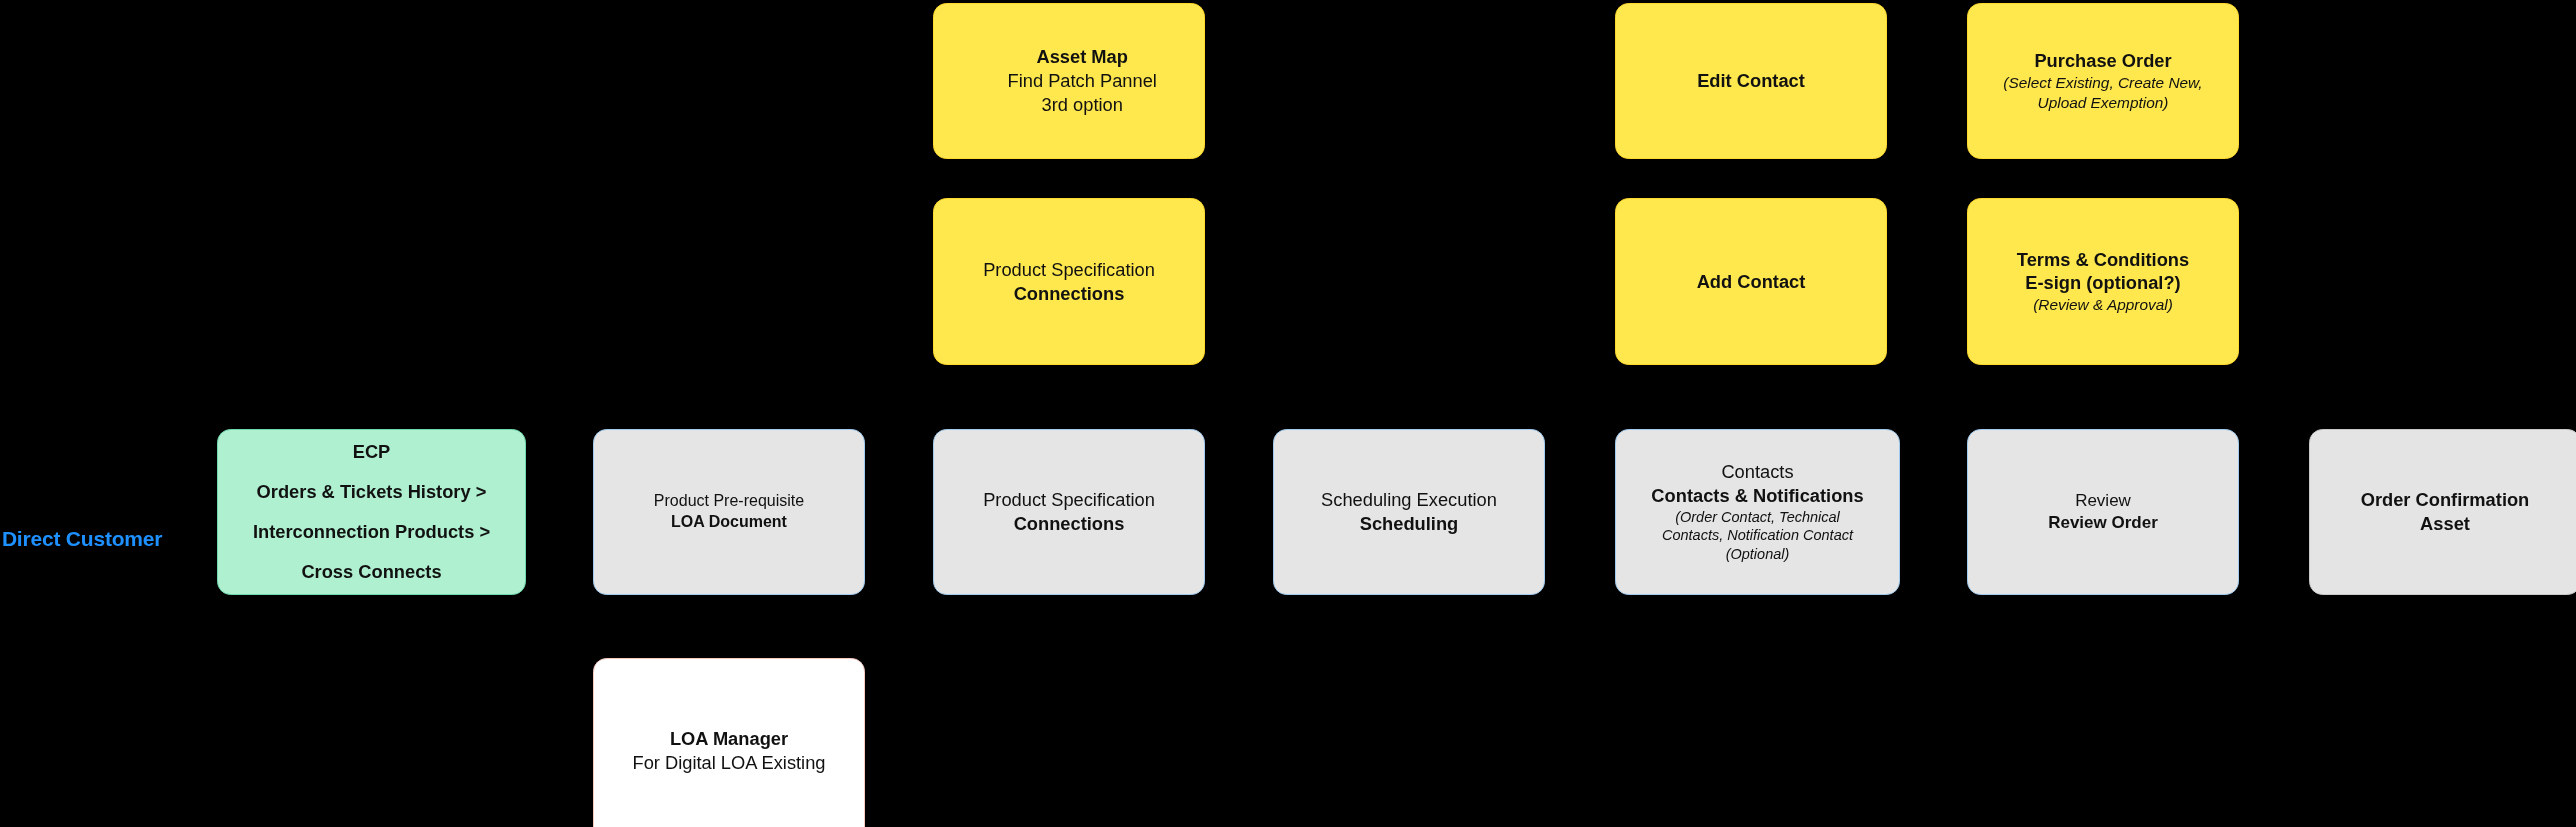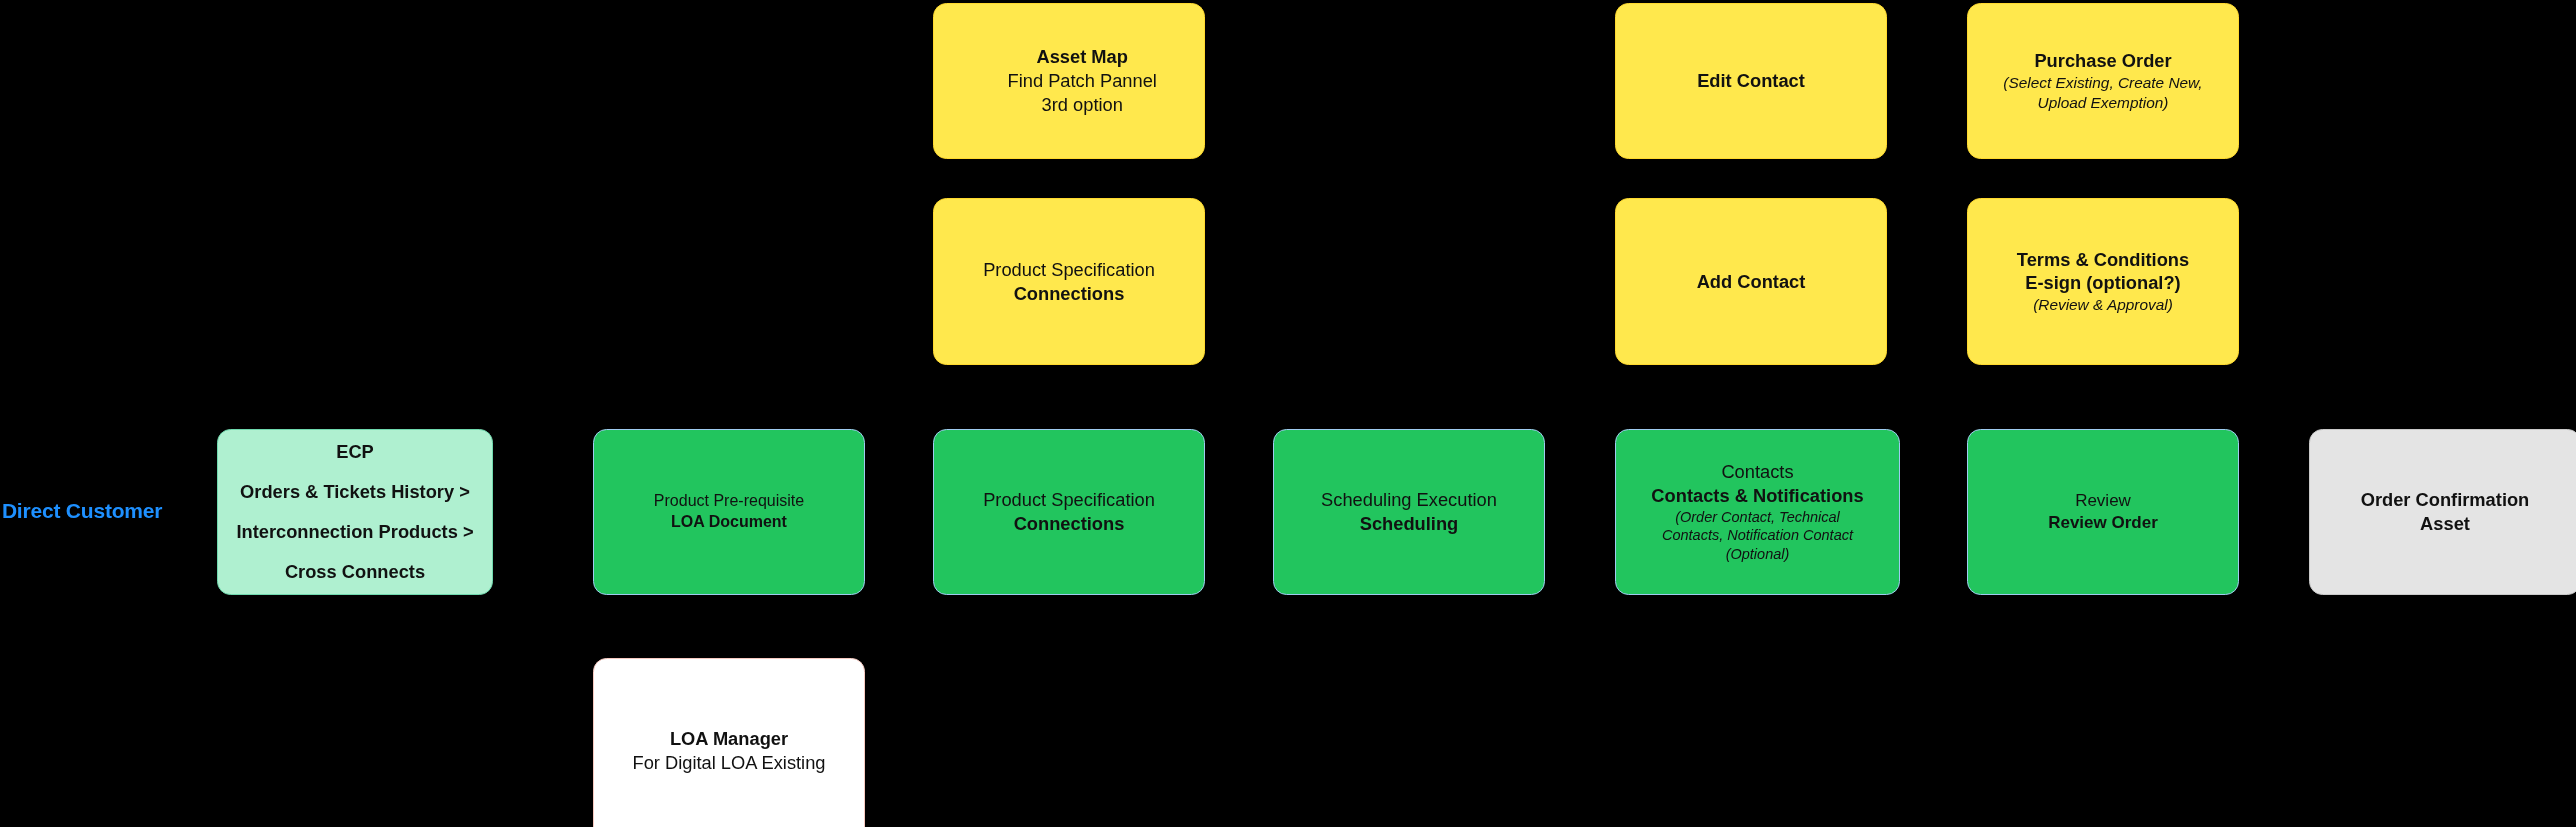--- a/index.html
+++ b/index.html
@@ -40,30 +40,30 @@
     display: block;
     width: 100%;
   }
   .ln.bold   { font-weight: bold; }
   .ln.reg    { font-weight: normal; }
   .ln.italic { font-style: italic; font-weight: normal; }
 
   
   .n-yellow { background: #FFE84D; border: 1.9px solid #FFD92E; }
   .n-green  { background: #AFF0D0; border: 1.9px solid #6FD9AE; }
-  .n-blue   { background: #22c55e; border: 1.9px solid #9FCBF0; }
+  .n-blue   { background: #e5e5e5; border: 1.9px solid #9FCBF0; }
   .n-gray   { background: #E4E4E4; border: 1.9px solid #C9C9C9; }
   .n-white  { background: #FFFFFF; border: 1.9px solid #F6C9C0; }
 </style>
 </head>
 <body>
 
 <div id="canvas">
 
-  <div class="lane-label" id="lane-label" style="color: rgb(30, 144, 255); font-size: 21px; left: 1.9px; top: 499px;">Direct Customer</div>
+  <div class="lane-label" id="lane-label" style="color: rgb(30, 144, 255); font-size: 21px; left: 1.9px; top: 527px;">Direct Customer</div>
 
   <div id="nodes-host">
       <div class="node n-yellow" style="left: 933px; top: 2.9px; width: 272px; height: 156px; font-size: 18.3px; padding-left: 36px;">
         <span class="ln bold">Asset Map</span>
         <span class="ln reg">Find Patch Pannel</span>
         <span class="ln reg">3rd option</span>
       </div>
       <div class="node n-yellow" style="left: 1615px; top: 2.9px; width: 272px; height: 156px; font-size: 18.3px;">
         <span class="ln bold">Edit Contact</span>
       </div>
@@ -77,21 +77,21 @@
         <span class="ln bold">Connections</span>
       </div>
       <div class="node n-yellow" style="left: 1615px; top: 198px; width: 272px; height: 167px; font-size: 18.3px;">
         <span class="ln bold">Add Contact</span>
       </div>
       <div class="node n-yellow" style="left: 1967px; top: 198px; width: 272px; height: 167px; font-size: 18.3px;">
         <span class="ln bold">Terms &amp; Conditions</span>
         <span class="ln bold">E-sign (optional?)</span>
         <span class="ln italic" style="font-size: 15.4px;">(Review &amp; Approval)</span>
       </div>
-      <div class="node n-green" style="left: 217px; top: 429px; width: 276px; height: 166px; font-size: 18.3px; gap: 16px;">
+      <div class="node n-green" style="left: 217px; top: 429px; width: 309px; height: 166px; font-size: 18.3px; gap: 16px;">
         <span class="ln bold">ECP</span>
         <span class="ln bold">Orders &amp; Tickets History &gt;</span>
         <span class="ln bold">Interconnection Products &gt;</span>
         <span class="ln bold">Cross Connects</span>
       </div>
       <div class="node n-blue" style="left: 593px; top: 429px; width: 272px; height: 166px; font-size: 16px;">
         <span class="ln reg">Product Pre-requisite</span>
         <span class="ln bold">LOA Document</span>
       </div>
       <div class="node n-blue" style="left: 933px; top: 429px; width: 272px; height: 166px; font-size: 18.3px;">

